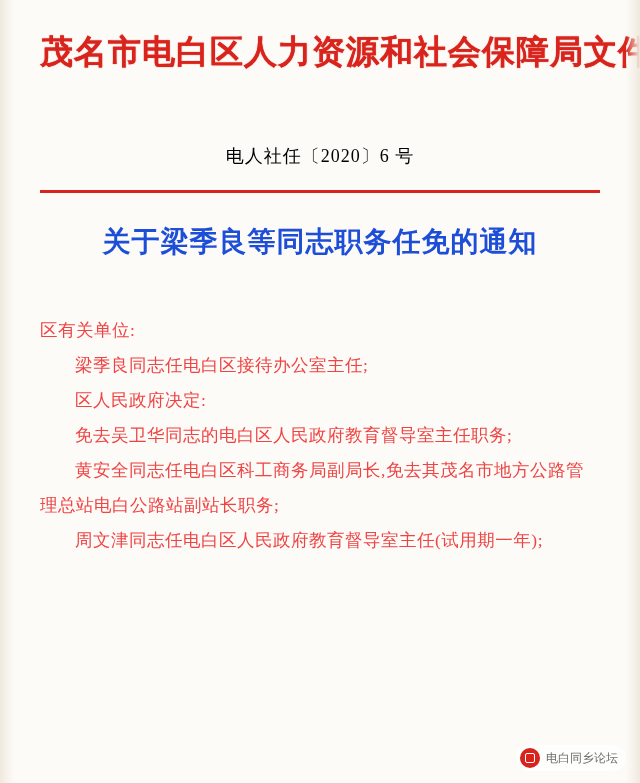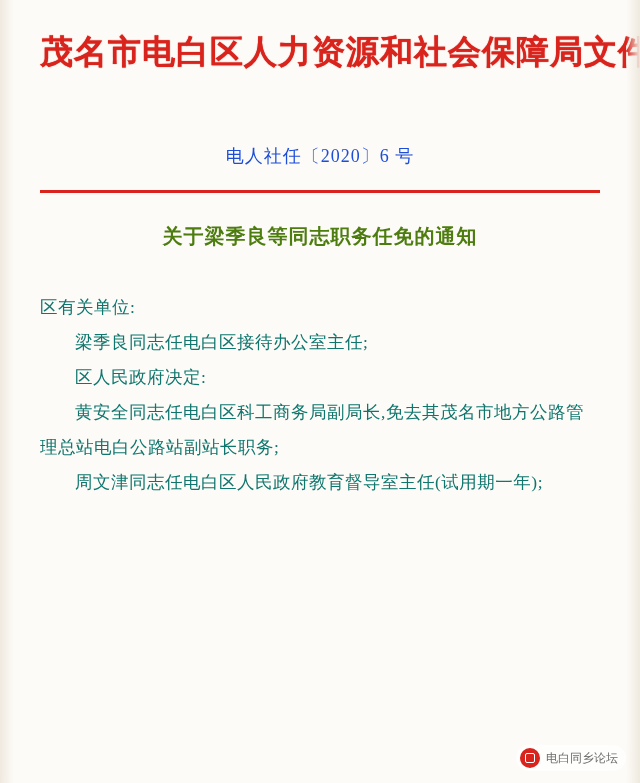--- a/index.html
+++ b/index.html
@@ -30,43 +30,43 @@
     letter-spacing: 1px;
     line-height: 1.2;
     padding-top: 32px;
     white-space: nowrap;
     font-family: "DejaVu Serif", "Liberation Serif", serif;
     text-shadow: 0 0 1px #d8241c;
   }
   .doc-number {
     text-align: center;
     font-size: 18px;
-    color: #1d4ed8;
+    color: #000000;
     margin-top: 72px;
     letter-spacing: 1px;
   }
   .red-rule {
     margin-top: 22px;
     height: 3px;
     background: #d8241c;
     width: 100%;
   }
   .doc-title {
     text-align: center;
-    font-size: 20px;
+    font-size: 28px;
     font-weight: bold;
-    color: #4d7c0f;
+    color: #1d4ed8;
     margin-top: 30px;
     letter-spacing: 1px;
   }
   .body-text {
-    margin-top: 40px;
+    margin-top: 52px;
     font-size: 17.5px;
     line-height: 2.0;
-    color: #0f766e;
+    color: #ef4444;
     letter-spacing: 0.5px;
   }
   .p-noindent {
     text-indent: 0;
   }
   .p-indent {
     text-indent: 2em;
   }
   .watermark {
     position: absolute;
@@ -129,20 +129,21 @@
   <div class="doc-number">电人社任〔2020〕6 号</div>
 
   <div class="red-rule"></div>
 
   <div class="doc-title">关于梁季良等同志职务任免的通知</div>
 
   <div class="body-text">
     <div class="p-noindent">区有关单位:</div>
     <div class="p-indent">梁季良同志任电白区接待办公室主任;</div>
     <div class="p-indent">区人民政府决定:</div>
+    <div class="p-indent">免去吴卫华同志的电白区人民政府教育督导室主任职务;</div>
     <div class="p-indent">黄安全同志任电白区科工商务局副局长,免去其茂名市地方公路管理总站电白公路站副站长职务;</div>
     <div class="p-indent">周文津同志任电白区人民政府教育督导室主任(试用期一年);</div>
   </div>
 
   <div class="watermark">
     <span class="wm-logo"></span>
     <span>电白同乡论坛</span>
   </div>
 </div>
 

